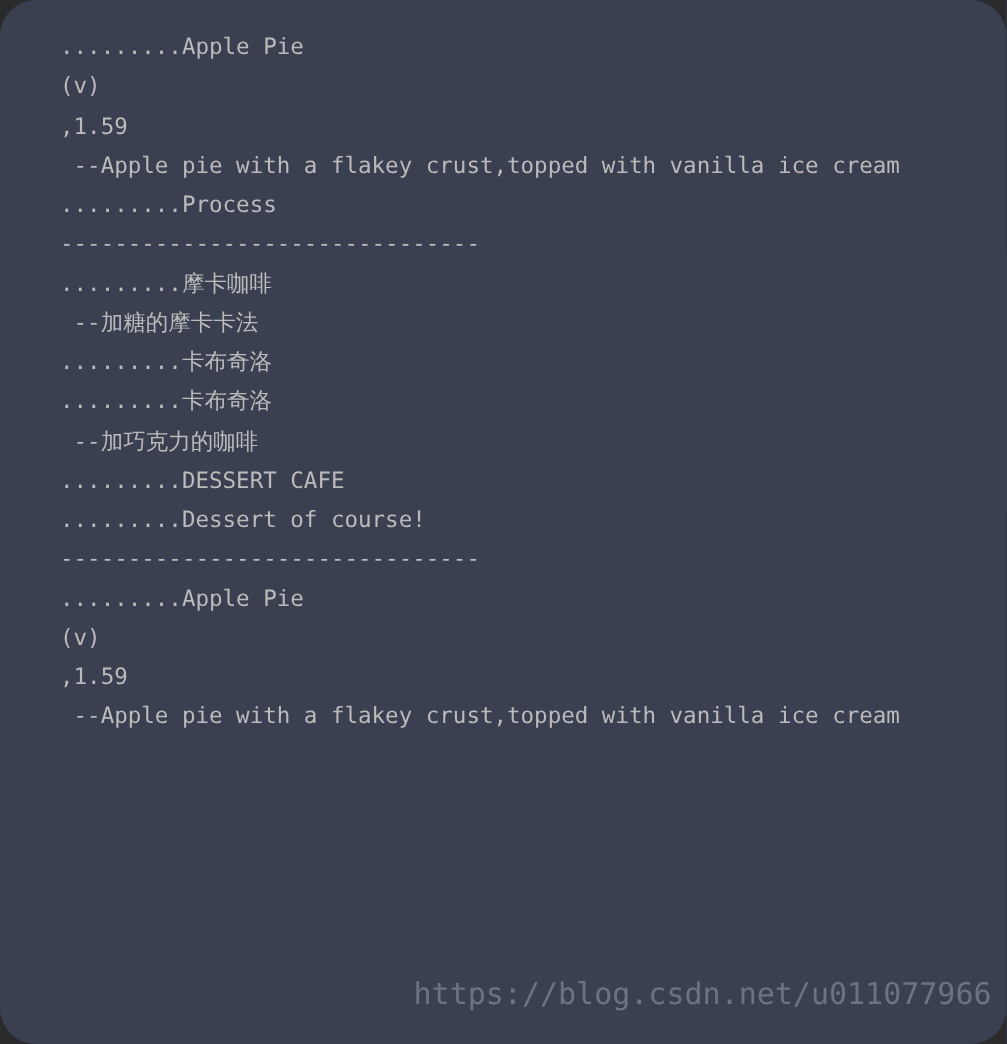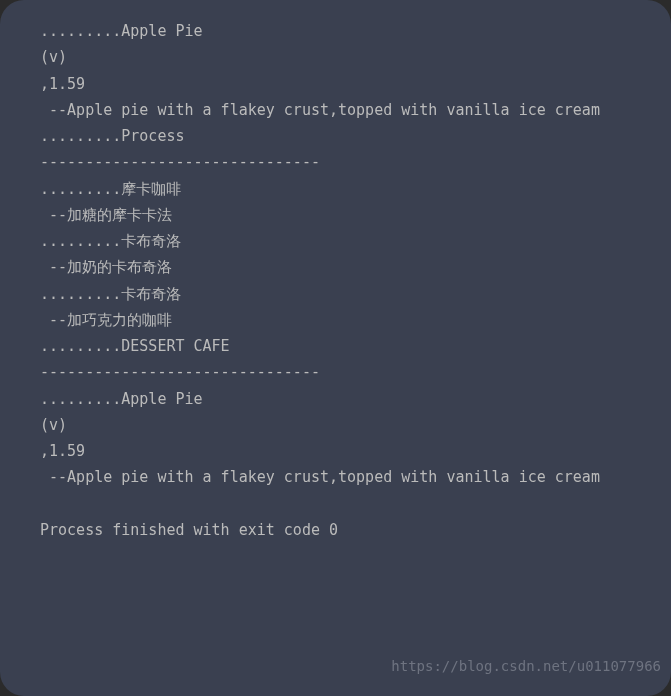--- a/index.html
+++ b/index.html
@@ -27,45 +27,44 @@
     }
     .output-line {
       white-space: pre;
       font-family: "Consolas", "Monaco", monospace;
     }
     .watermark {
       position: absolute;
       bottom: 22px;
       right: 10px;
       color: #6e7380;
-      font-size: 14px;
+      font-size: 20px;
       font-family: "Consolas", "Monaco", monospace;
     }
   </style>
 </head>
 <body>
 
 <div class="console-panel">
   <div id="lines-container">
       <div class="output-line">.........Apple Pie</div>
       <div class="output-line">(v)</div>
       <div class="output-line">,1.59</div>
       <div class="output-line"> --Apple pie with a flakey crust,topped with vanilla ice cream</div>
       <div class="output-line">.........Process</div>
       <div class="output-line">-------------------------------</div>
       <div class="output-line">.........摩卡咖啡</div>
       <div class="output-line"> --加糖的摩卡卡法</div>
       <div class="output-line">.........卡布奇洛</div>
-      <div class="output-line"> --加奶的卡布奇洛</div>
       <div class="output-line">.........卡布奇洛</div>
       <div class="output-line"> --加巧克力的咖啡</div>
       <div class="output-line">.........DESSERT CAFE</div>
+      <div class="output-line">.........Dessert of course!</div>
       <div class="output-line">-------------------------------</div>
       <div class="output-line">.........Apple Pie</div>
       <div class="output-line">(v)</div>
       <div class="output-line">,1.59</div>
       <div class="output-line"> --Apple pie with a flakey crust,topped with vanilla ice cream</div>
       <div class="output-line">&nbsp;</div>
-      <div class="output-line">Process finished with exit code 0</div>
     </div>
 </div>
 
 <div class="watermark">https://blog.csdn.net/u011077966</div>
 
 </body></html>

